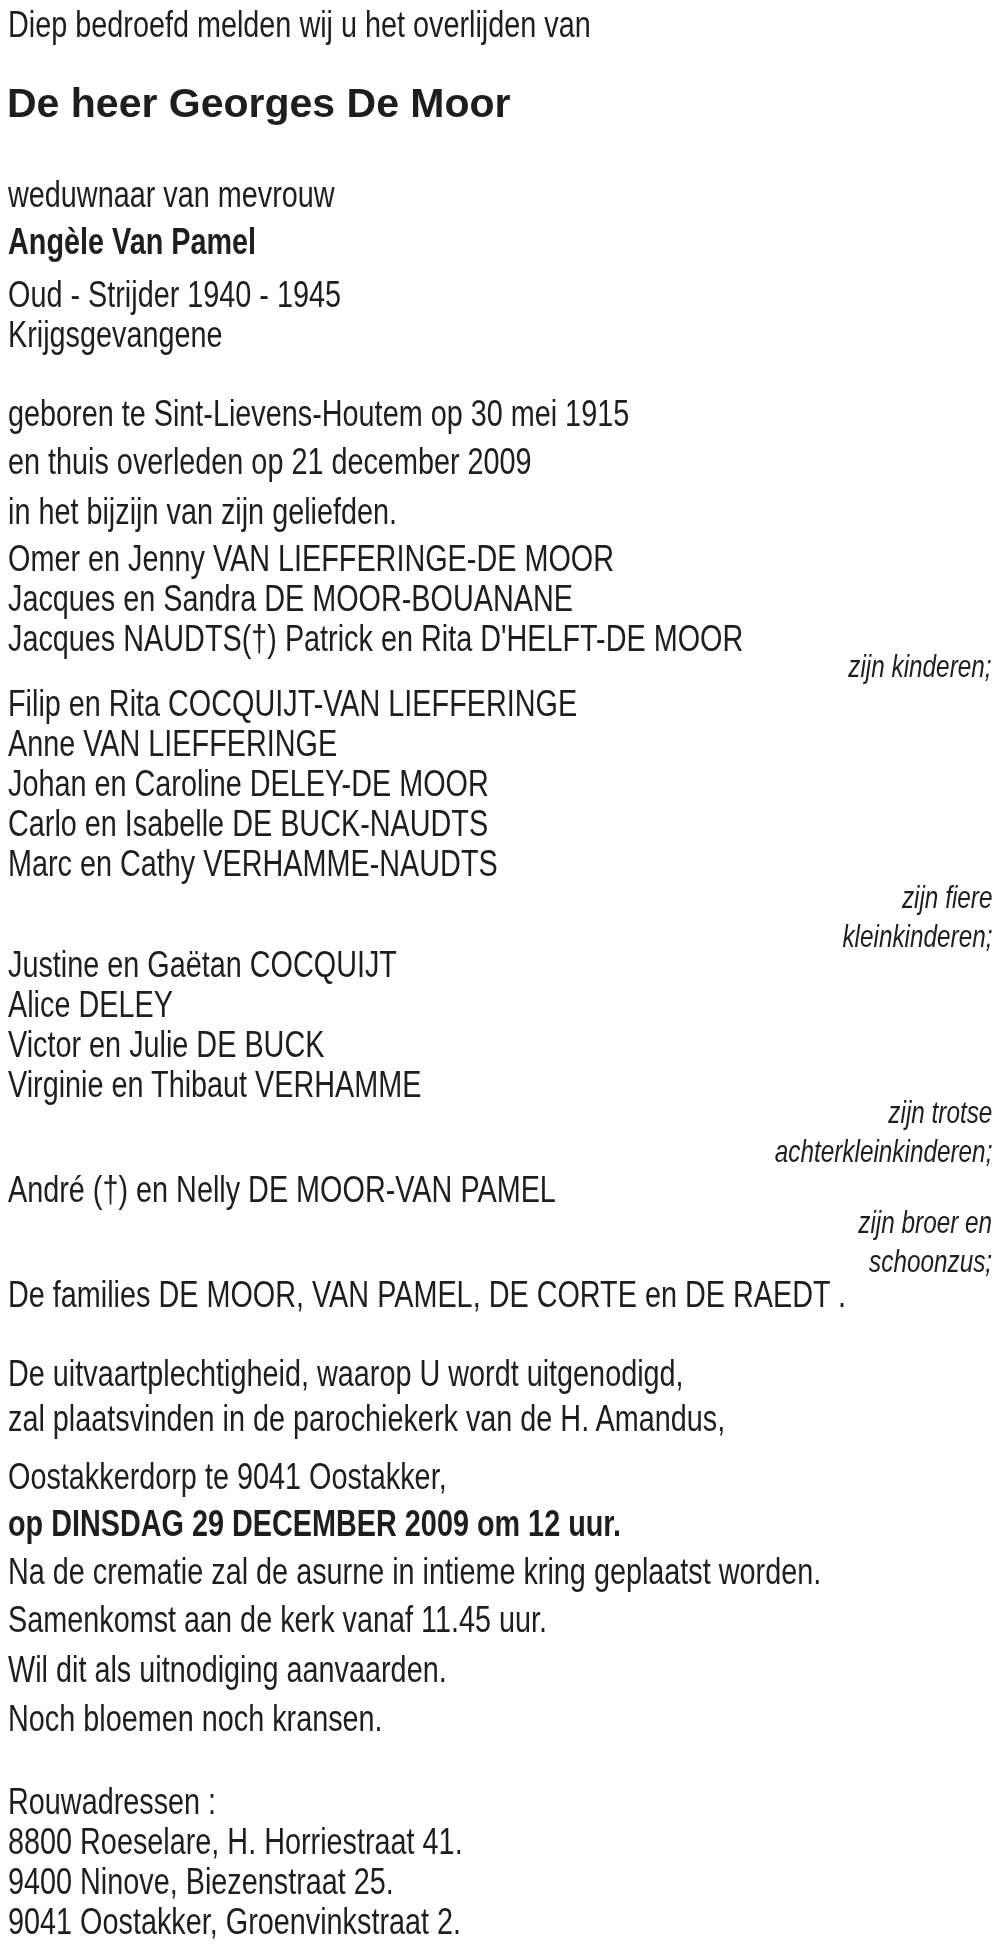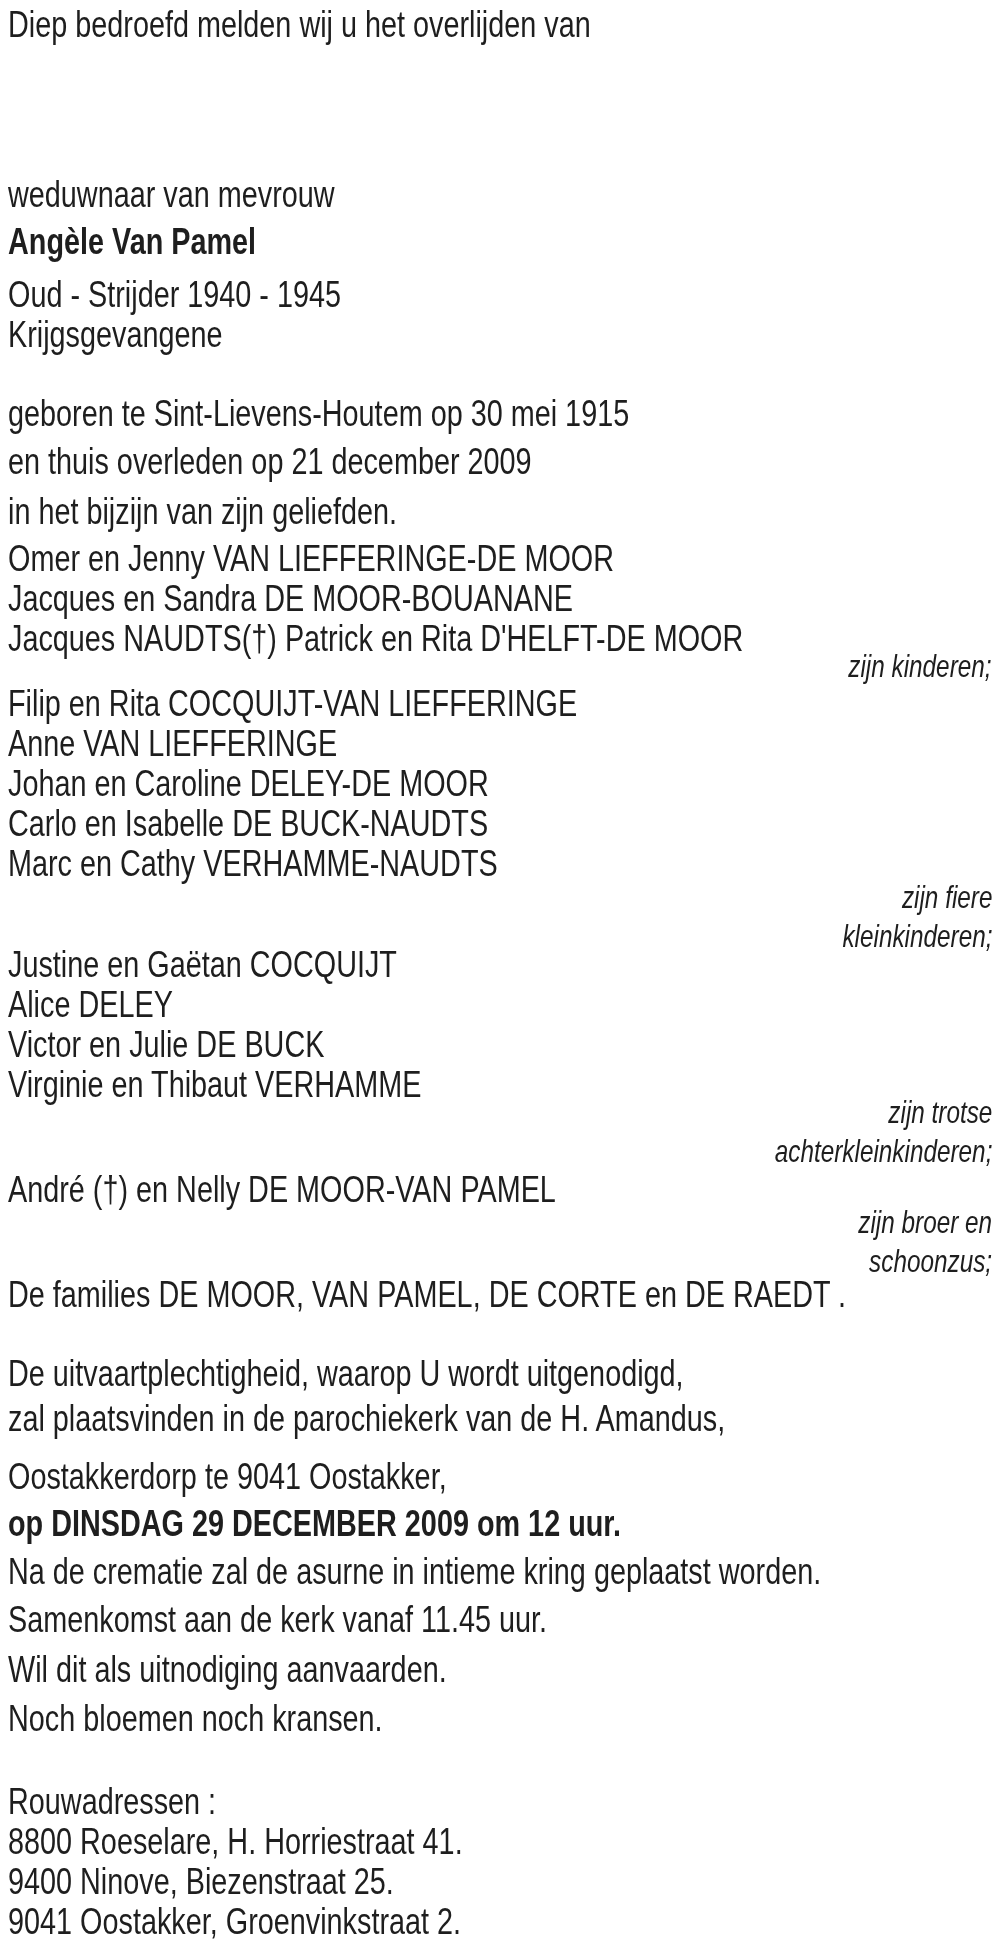--- a/index.html
+++ b/index.html
@@ -45,20 +45,21 @@
     transform-origin:100% 0;
   }
 </style>
 </head>
 <body>
 
 <div class="page">
 
   <div class="t" style="top:5px">Diep bedroefd melden wij u het overlijden van</div>
 
+  <div class="title" style="top:80px">De heer Georges De Moor</div>
 
   <div class="t" style="top:175px">weduwnaar van mevrouw</div>
   <div class="t b" style="top:222px">Angèle Van Pamel</div>
 
   <div class="t group" style="top:275px">
     <div class="line">Oud - Strijder 1940 - 1945</div>
     <div class="line">Krijgsgevangene</div>
   </div>
 
   <div class="t" style="top:394px">geboren te Sint-Lievens-Houtem op 30 mei 1915</div>

